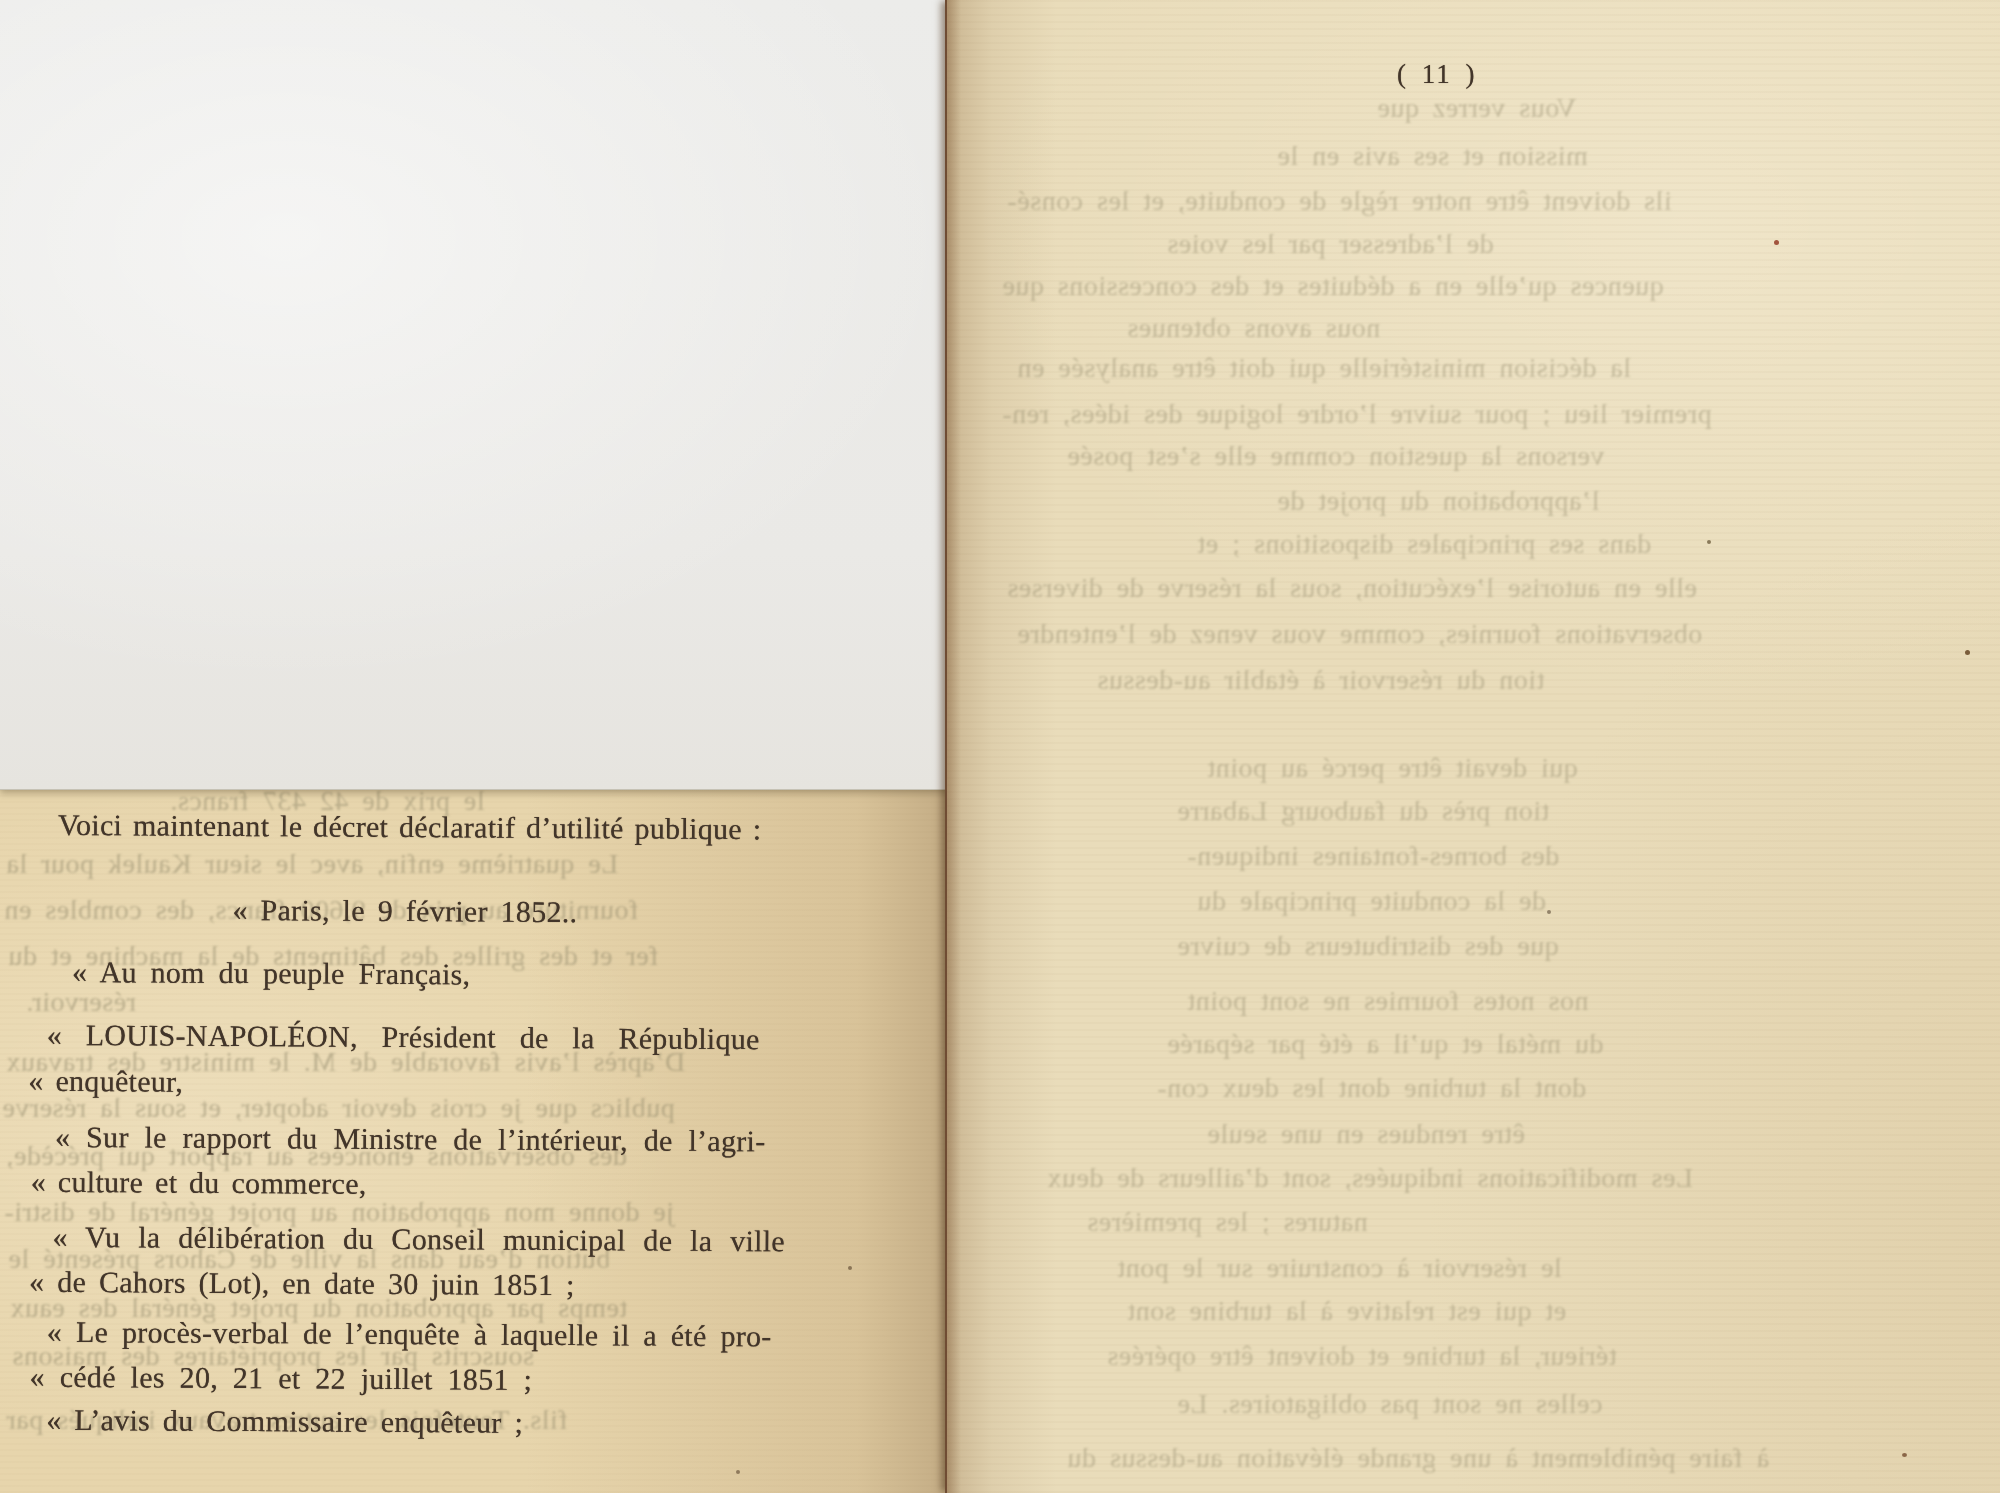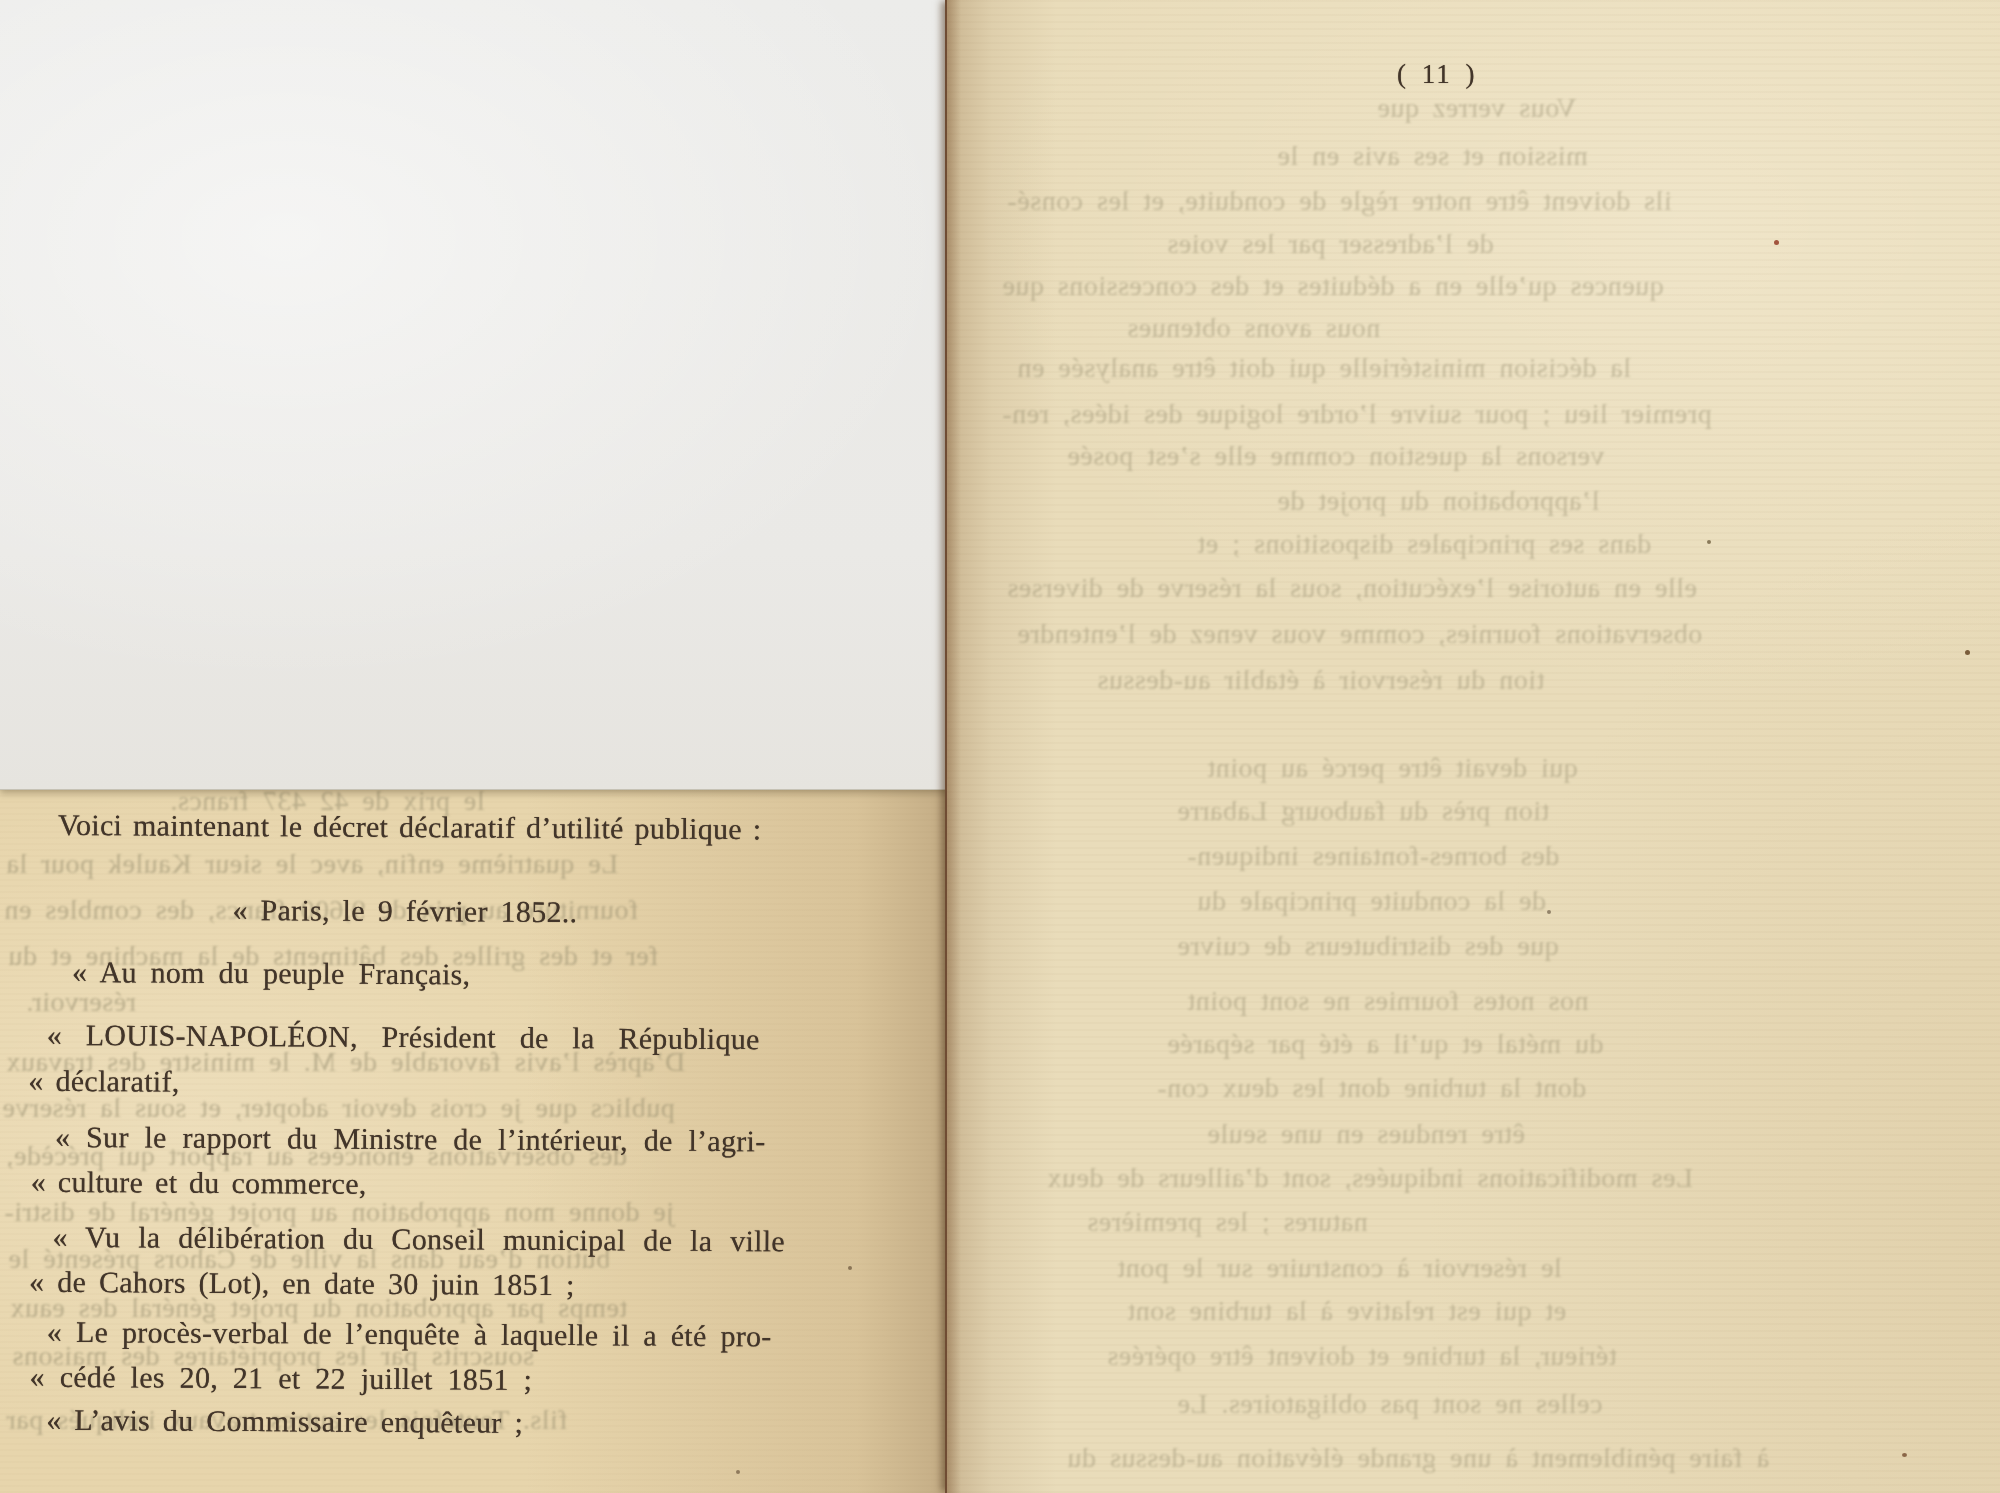--- a/index.html
+++ b/index.html
@@ -85,21 +85,21 @@
         <div class="ghost" style="top: 1241px; left: 8px; transform: scaleX(-1);">bution d’eau dans la ville de Cahors présenté le</div>
         <div class="ghost" style="top: 1290px; left: 10px; transform: scaleX(-1);">temps par approbation du projet général des eaux</div>
         <div class="ghost" style="top: 1338px; left: 12px; transform: scaleX(-1);">souscrits par les propriétaires des maisons</div>
         <div class="ghost" style="top: 1402px; left: 6px; transform: scaleX(-1);">fils. Toutefois les autres travaux indiqués par</div>
       </div>
     <div class="text-layer left-text">
         <div class="line" style="top: 806px; left: 58px; word-spacing: 3px;">Voici maintenant le décret déclaratif d’utilité publique :</div>
         <div class="line" style="top: 890px; left: 233px; word-spacing: 5px;">« Paris, le 9 février 1852..</div>
         <div class="line" style="top: 953px; left: 73px; word-spacing: 6px;">« Au nom du peuple Français,</div>
         <div class="line" style="top: 1016px; left: 48px; word-spacing: 16px;">« LOUIS-NAPOLÉON, Président de la République</div>
-        <div class="line" style="top: 1062px; left: 30px; word-spacing: 4px;">« déclaratif,</div>
+        <div class="line" style="top: 1062px; left: 30px; word-spacing: 4px;">« enquêteur,</div>
         <div class="line" style="top: 1118px; left: 57px; word-spacing: 8px;">« Sur le rapport du Ministre de l’intérieur, de l’agri-</div>
         <div class="line" style="top: 1163px; left: 33px; word-spacing: 4px;">« culture et du commerce,</div>
         <div class="line" style="top: 1218px; left: 55px; word-spacing: 10px;">« Vu la délibération du Conseil municipal de la ville</div>
         <div class="line" style="top: 1263px; left: 32px; word-spacing: 5px;">« de Cahors (Lot), en date 30 juin 1851 ;</div>
         <div class="line" style="top: 1313px; left: 50px; word-spacing: 6px;">« Le procès-verbal de l’enquête à laquelle il a été pro-</div>
         <div class="line" style="top: 1358px; left: 33px; word-spacing: 7px;">« cédé les 20, 21 et 22 juillet 1851 ;</div>
         <div class="line" style="top: 1401px; left: 50px; word-spacing: 5px;">« L’avis du Commissaire enquêteur ;</div>
       </div>
   </div>
 

